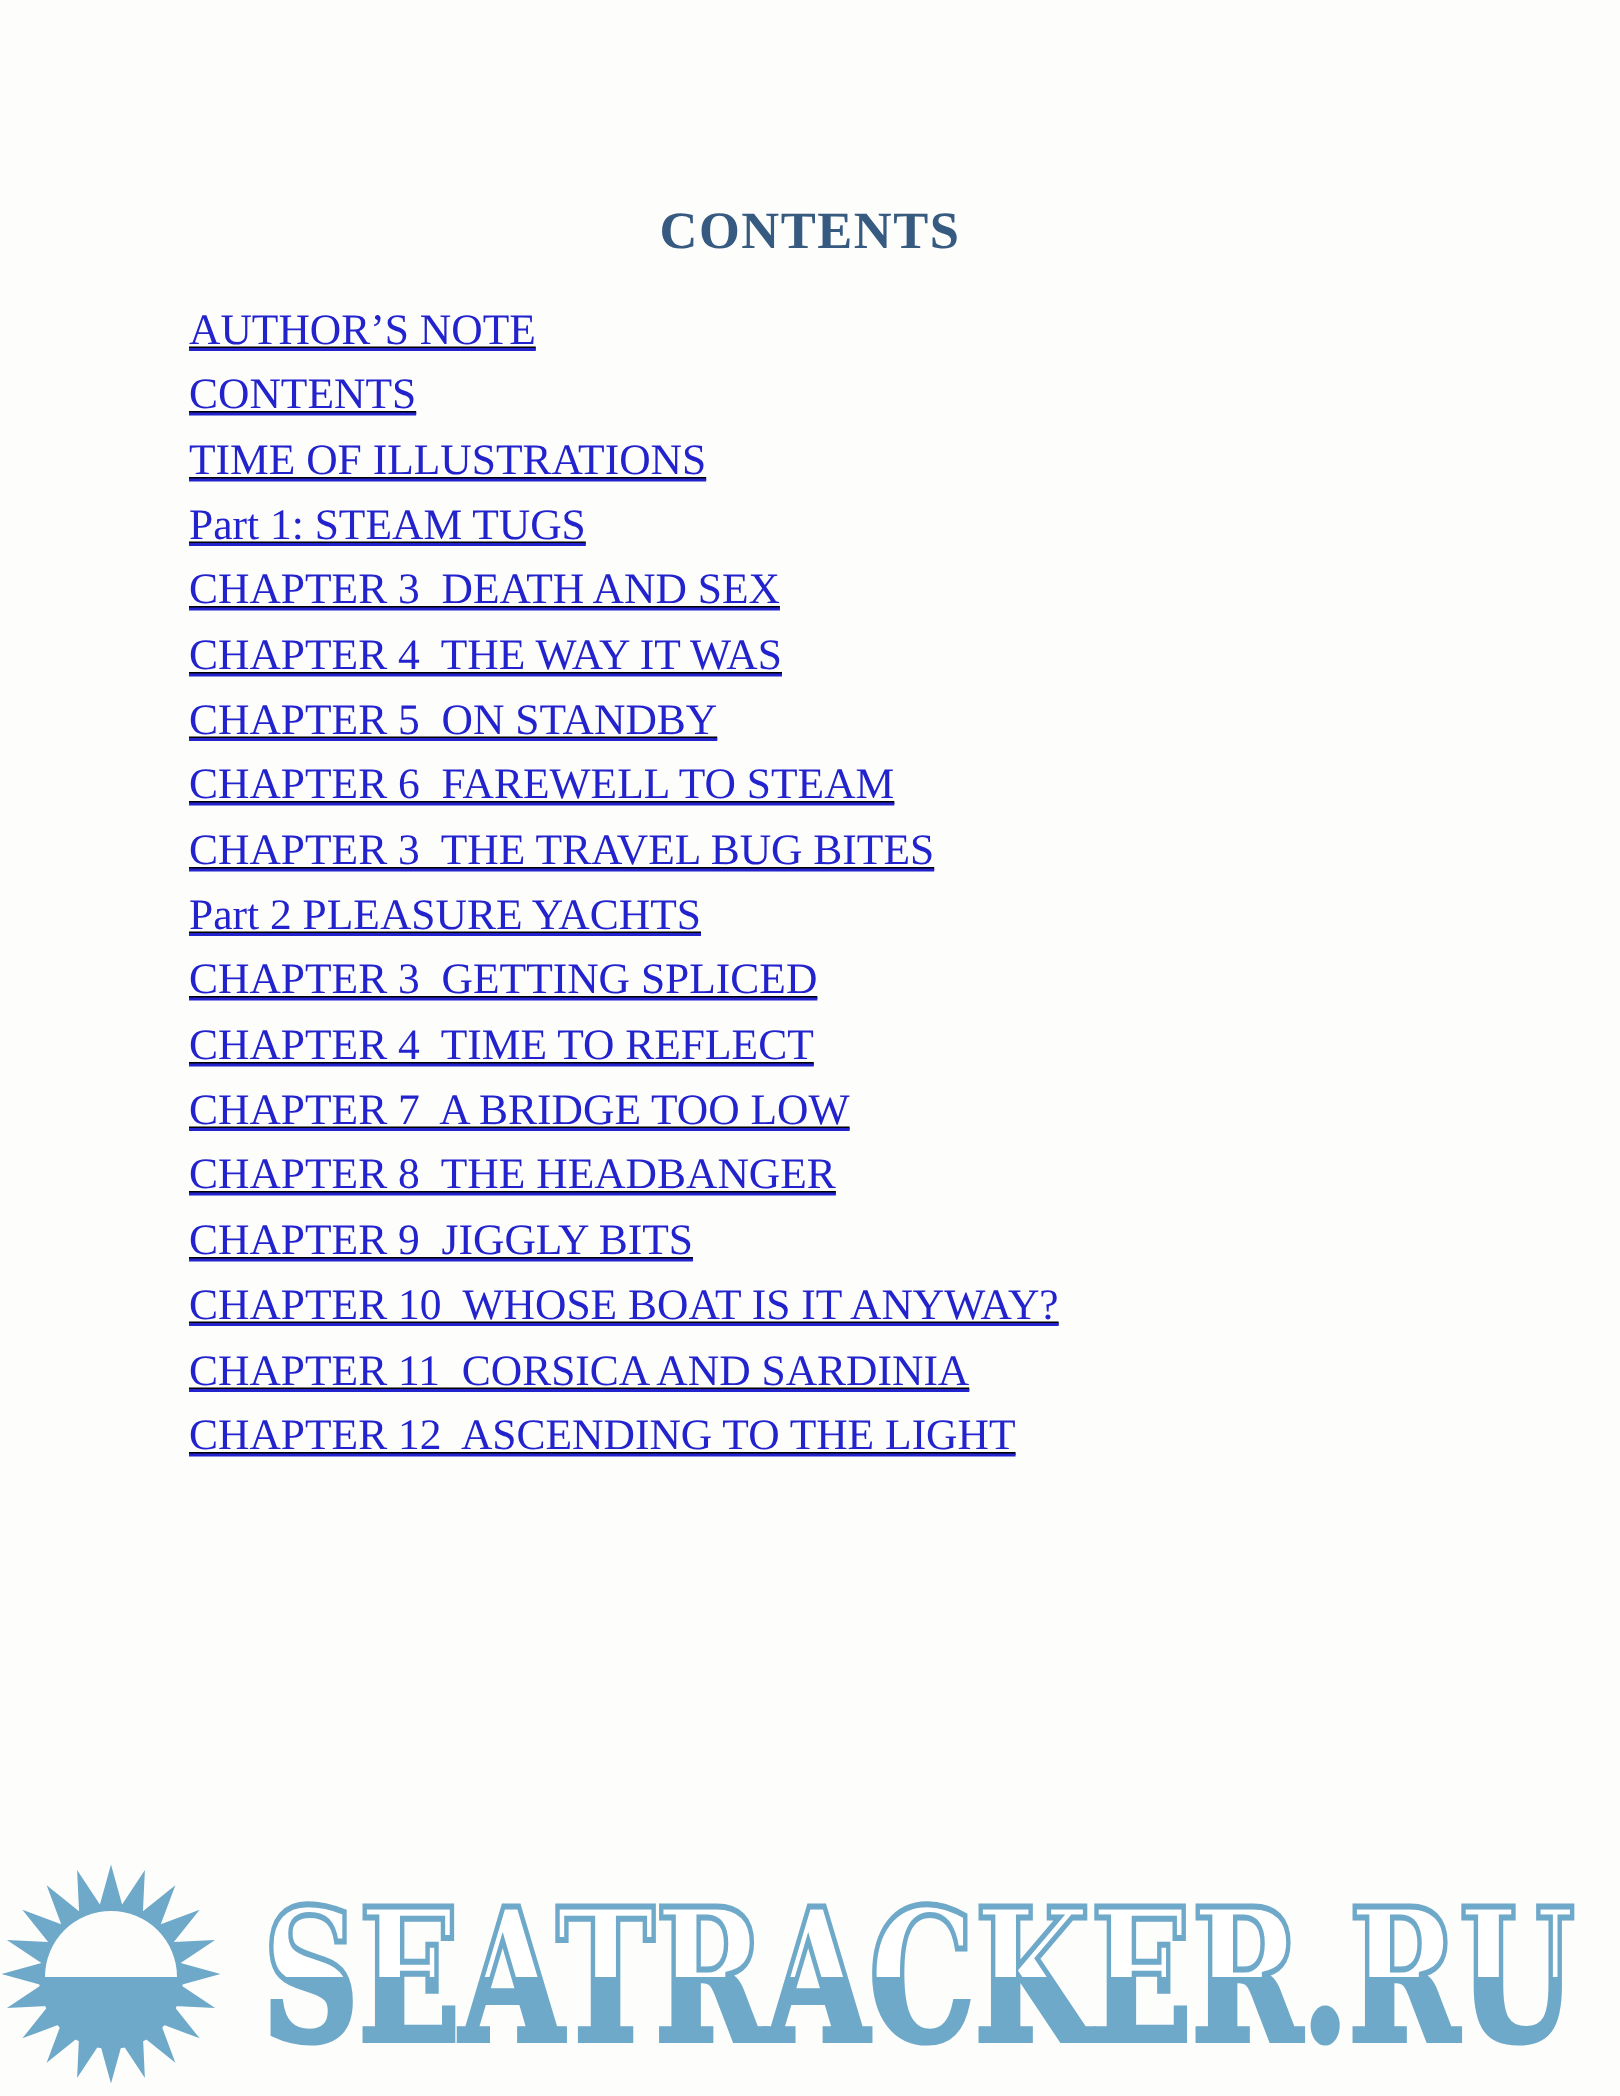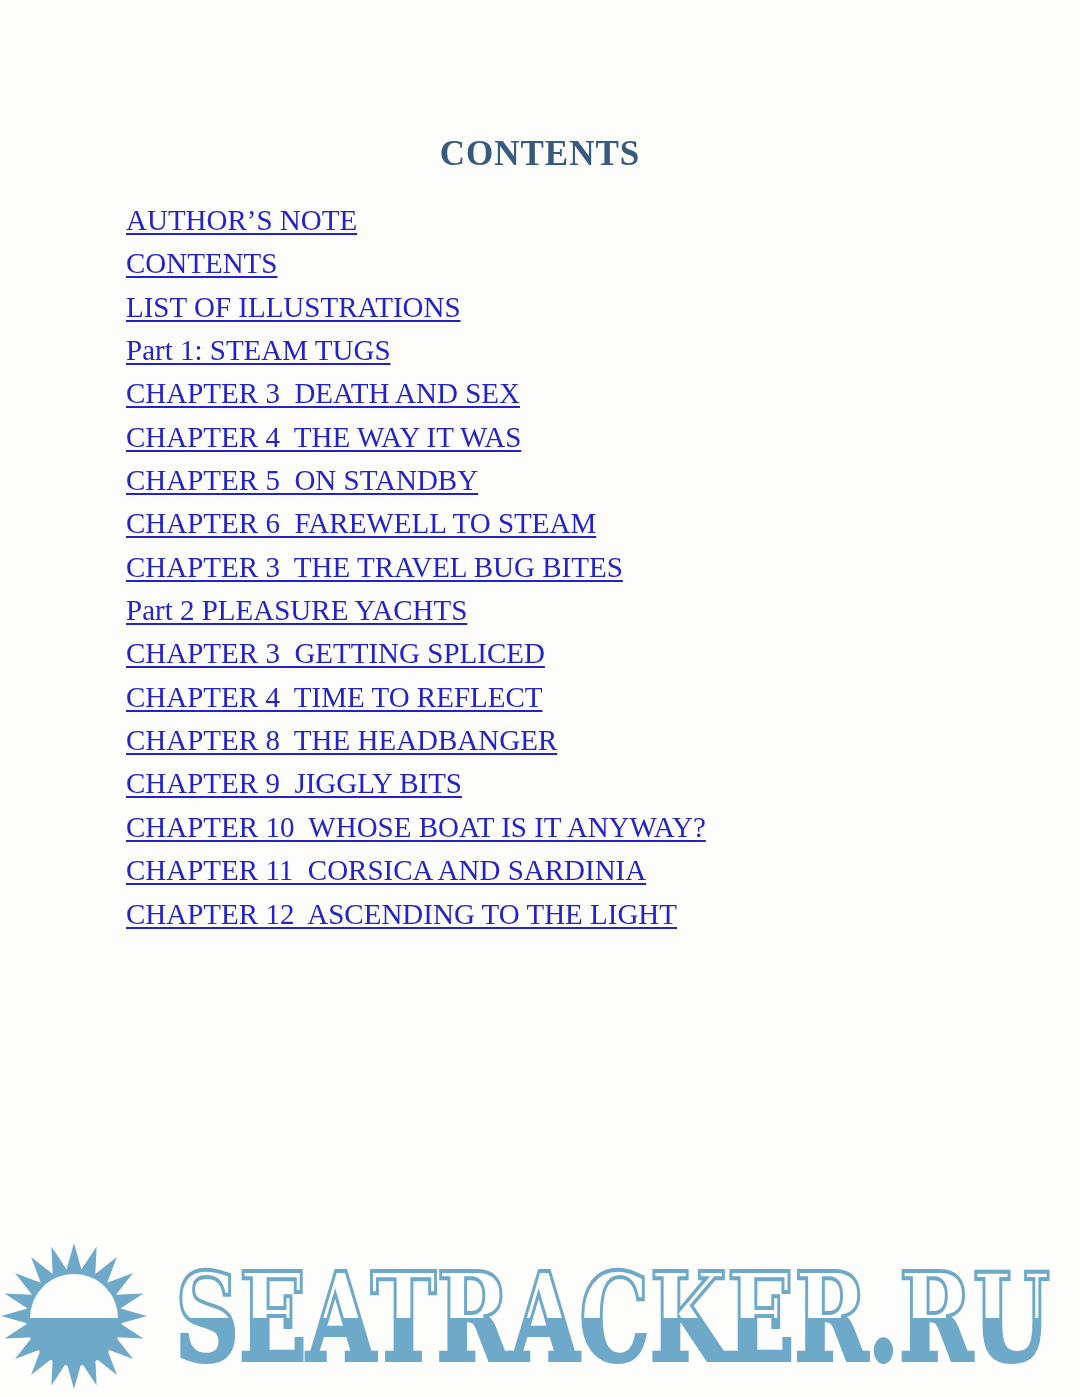--- a/index.html
+++ b/index.html
@@ -28,20 +28,21 @@
   .toc-list{
     position:absolute;
     top:199px; left:126px; right:126px;
   }
   .toc-row{
     height:43.35px;
     line-height:43.35px;
     font-size:29px;
     white-space:pre;
     text-align:left;
+    text-decoration:underline;
   }
   .toc-row.center{ text-align:left; }
   .toc-row a{
     color:var(--link-color);
     text-decoration:underline;
     text-underline-offset:3px;
     cursor:pointer;
   }
   .watermark{
     position:absolute;
@@ -64,30 +65,31 @@
   }
 </style>
 </head>
 <body>
 
 <h1 class="page-title">CONTENTS</h1>
 
 <div class="toc-list">
     <div class="toc-row"><a href="#">AUTHOR’S NOTE</a></div>
     <div class="toc-row"><a href="#">CONTENTS</a></div>
-    <div class="toc-row"><a href="#">LIST OF ILLUSTRATIONS</a></div>
+    <div class="toc-row"><a href="#">TIME OF ILLUSTRATIONS</a></div>
     <div class="toc-row"><a href="#">Part 1: STEAM TUGS</a></div>
     <div class="toc-row"><a href="#">CHAPTER 3  DEATH AND SEX</a></div>
     <div class="toc-row"><a href="#">CHAPTER 4  THE WAY IT WAS</a></div>
     <div class="toc-row"><a href="#">CHAPTER 5  ON STANDBY</a></div>
     <div class="toc-row"><a href="#">CHAPTER 6  FAREWELL TO STEAM</a></div>
     <div class="toc-row"><a href="#">CHAPTER 3  THE TRAVEL BUG BITES</a></div>
     <div class="toc-row center"><a href="#">Part 2 PLEASURE YACHTS</a></div>
     <div class="toc-row"><a href="#">CHAPTER 3  GETTING SPLICED</a></div>
     <div class="toc-row"><a href="#">CHAPTER 4  TIME TO REFLECT</a></div>
+    <div class="toc-row"><a href="#">CHAPTER 7  A BRIDGE TOO LOW</a></div>
     <div class="toc-row"><a href="#">CHAPTER 8  THE HEADBANGER</a></div>
     <div class="toc-row"><a href="#">CHAPTER 9  JIGGLY BITS</a></div>
     <div class="toc-row"><a href="#">CHAPTER 10  WHOSE BOAT IS IT ANYWAY?</a></div>
     <div class="toc-row"><a href="#">CHAPTER 11  CORSICA AND SARDINIA</a></div>
     <div class="toc-row"><a href="#">CHAPTER 12  ASCENDING TO THE LIGHT</a></div>
   </div>
 
 <svg class="watermark" viewBox="0 0 1080 160" xmlns="http://www.w3.org/2000/svg">
   <defs>
     <clipPath id="waterline-clip">

